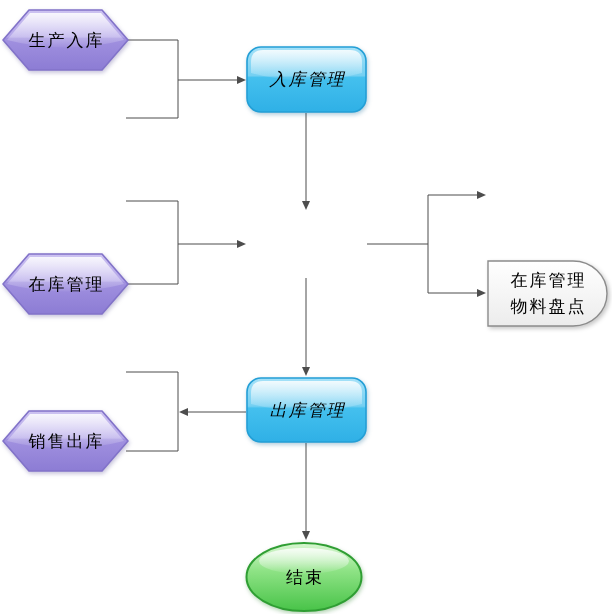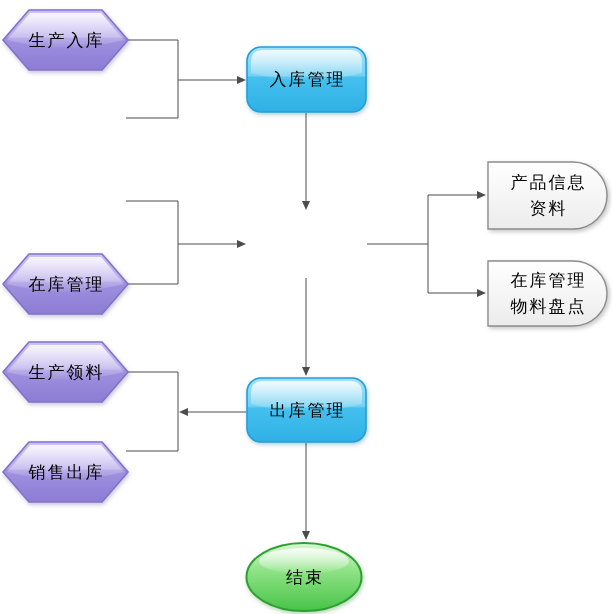--- a/index.html
+++ b/index.html
@@ -11,21 +11,21 @@
   .node{position:absolute;}
   .node > svg{position:absolute;left:0;top:0;overflow:visible;}
   .lbl{
     position:relative;z-index:2;display:flex;width:100%;height:100%;
     align-items:center;justify-content:center;
     font-size:17px;letter-spacing:2px;text-indent:2px;color:#000;
     white-space:nowrap;
   }
   .lbl.two{flex-direction:column;line-height:26px;}
   .hex   {filter:drop-shadow(1px 2px 2px rgba(90,80,150,0.35));text-align:center;}
-  .proc  {filter:drop-shadow(1px 2px 2px rgba(0,90,140,0.30));}
+  .proc  {filter:drop-shadow(1px 2px 2px rgba(0,90,140,0.30));font-style:italic;}
   .docsh {filter:drop-shadow(2px 2px 2px rgba(0,0,0,0.22));}
   .term  {filter:drop-shadow(1px 2px 2px rgba(0,110,0,0.30));}
 </style>
 </head>
 <body>
 
 <div class="canvas">
 
   <svg width="0" height="0" style="position:absolute" aria-hidden="true">
     <defs>
@@ -90,29 +90,22 @@
 
 
   <div class="node hex" style="left:2px;top:252px;width:127px;height:64px">
     <svg width="127" height="64" viewBox="0 0 127 64">
       <polygon points="1,32 27,2 100,2 126,32 100,62 27,62" fill="url(#purpleGrad)" stroke="#8273c9" stroke-width="1.6" stroke-linejoin="round"></polygon>
       <path d="M5,32 L28,5 L99,5 L122,32 Q63.5,47 5,32 Z" fill="url(#glossGrad)"></path>
     </svg>
     <div class="lbl">在库管理</div>
   </div>
 
-  <div class="node hex" style="left:2px;top:340px;width:127px;height:64px">
-    <svg width="127" height="64" viewBox="0 0 127 64">
-      <polygon points="1,32 27,2 100,2 126,32 100,62 27,62" fill="url(#purpleGrad)" stroke="#8273c9" stroke-width="1.6" stroke-linejoin="round"></polygon>
-      <path d="M5,32 L28,5 L99,5 L122,32 Q63.5,47 5,32 Z" fill="url(#glossGrad)"></path>
-    </svg>
-    <div class="lbl">生产领料</div>
-  </div>
 
-  <div class="node hex" style="left:2px;top:440px;width:127px;height:64px">
+  <div class="node hex" style="left:2px;top:409px;width:127px;height:64px">
     <svg width="127" height="64" viewBox="0 0 127 64">
       <polygon points="1,32 27,2 100,2 126,32 100,62 27,62" fill="url(#purpleGrad)" stroke="#8273c9" stroke-width="1.6" stroke-linejoin="round"></polygon>
       <path d="M5,32 L28,5 L99,5 L122,32 Q63.5,47 5,32 Z" fill="url(#glossGrad)"></path>
     </svg>
     <div class="lbl">销售出库</div>
   </div>
 
   <div class="node proc" style="left:246px;top:46px;width:121px;height:67px">
     <svg width="121" height="67" viewBox="0 0 121 67">
       <rect x="1" y="1" width="119" height="65" rx="14" fill="url(#blueGrad)" stroke="#239fd6" stroke-width="1.6"></rect>
@@ -123,29 +116,20 @@
 
 
   <div class="node proc" style="left:246px;top:377px;width:121px;height:66px">
     <svg width="121" height="66" viewBox="0 0 121 66">
       <rect x="1" y="1" width="119" height="64" rx="14" fill="url(#blueGrad)" stroke="#239fd6" stroke-width="1.6"></rect>
       <path d="M5,16 Q5,4 17,4 H104 Q116,4 116,16 V27 Q60.5,41 5,27 Z" fill="url(#glossGrad)"></path>
     </svg>
     <div class="lbl">出库管理</div>
   </div>
 
-  <div class="node docsh" style="left:487px;top:161px;width:121px;height:69px">
-    <svg width="121" height="69" viewBox="0 0 121 69">
-      <path d="M1,1 H86 A34,33.5 0 0 1 86,68 H1 Z" fill="url(#docGrad)" stroke="#8c8c8c" stroke-width="1.4"></path>
-    </svg>
-    <div class="lbl two">
-      <span>产品信息</span>
-      <span>资料</span>
-    </div>
-  </div>
 
   <div class="node docsh" style="left:487px;top:260px;width:121px;height:67px">
     <svg width="121" height="67" viewBox="0 0 121 67">
       <path d="M1,1 H86 A34,32.5 0 0 1 86,66 H1 Z" fill="url(#docGrad)" stroke="#8c8c8c" stroke-width="1.4"></path>
     </svg>
     <div class="lbl two">
       <span>在库管理</span>
       <span>物料盘点</span>
     </div>
   </div>

